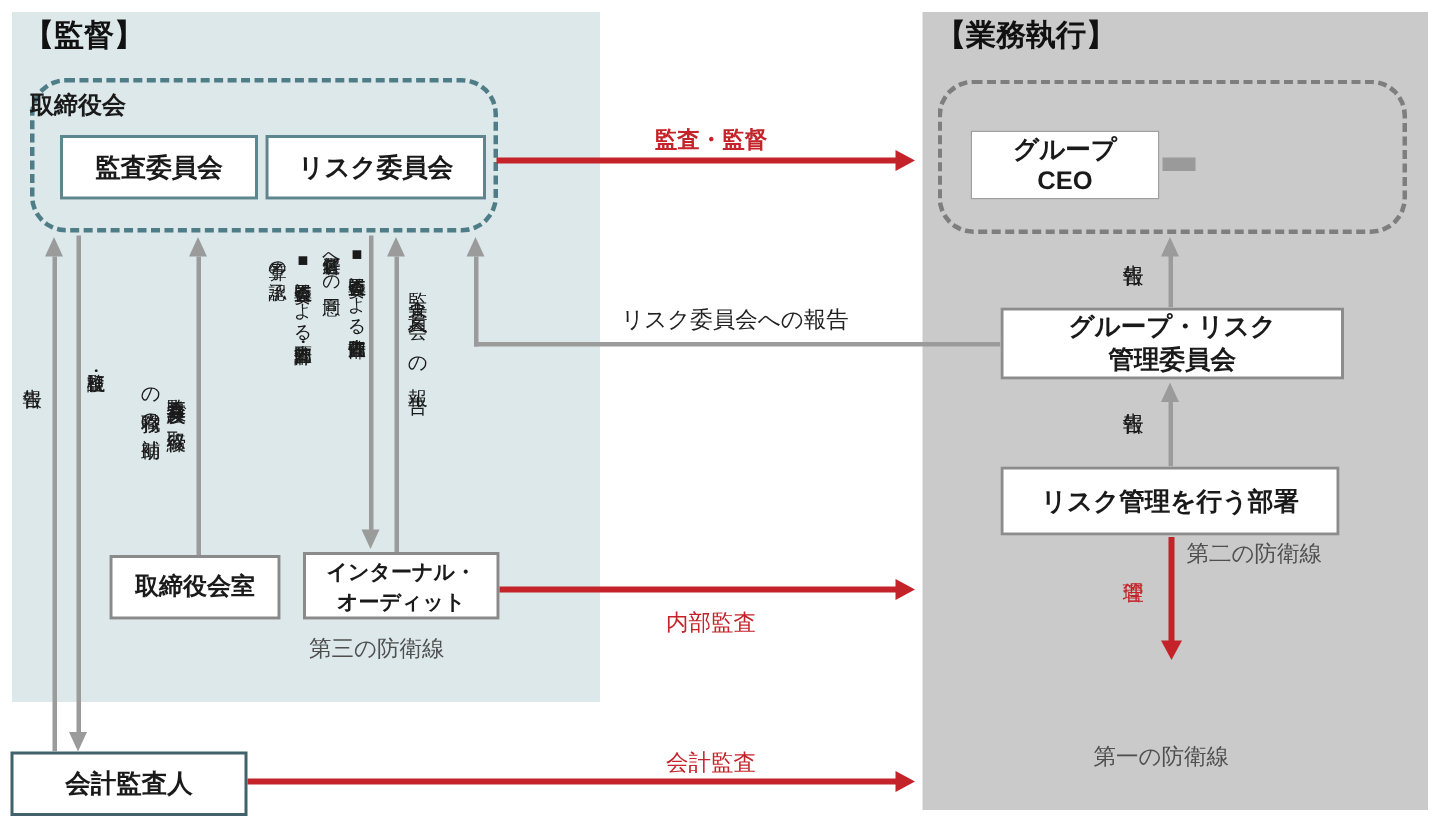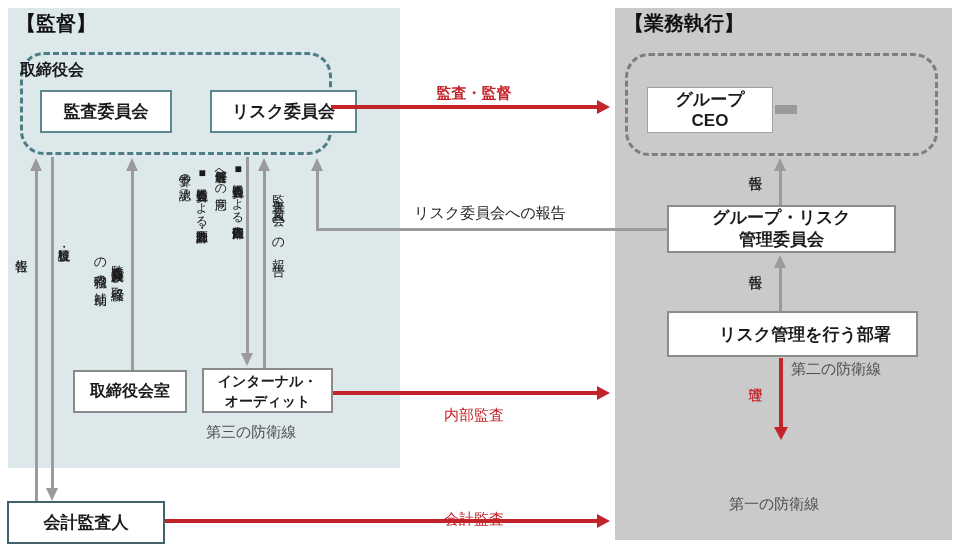--- a/index.html
+++ b/index.html
@@ -38,21 +38,21 @@
 
   <div class="panel panel-sup"></div>
   <div class="panel panel-exec"></div>
 
   <div class="sec-title" style="left:16px;top:10px;">【監督】</div>
   <div class="sec-title" style="left:624px;top:10px;">【業務執行】</div>
 
   <div class="dashed-frame frame-sup"></div>
   <div class="abs" style="left:20px;top:60px;width:312px;text-align:left;font-weight:bold;font-size:16px;">取締役会</div>
   <div class="node" style="left:40px;top:90px;width:128px;height:39px;border:2px solid #5d868e;font-size:17px;">監査委員会</div>
-  <div class="node" style="left:177px;top:90px;width:143px;height:39px;border:2px solid #5d868e;font-size:17px;margin-left:33px;">リスク委員会</div>
+  <div class="node" style="left:177px;top:90px;width:143px;height:39px;border:2px solid #5d868e;font-size:17px;">リスク委員会</div>
 
   <div class="vline" style="left:35px;top:171px;height:330px;"></div>
   <div class="tri tri-up" style="left:30px;top:158px;"></div>
 
   <div class="vline" style="left:51px;top:157px;height:332px;"></div>
   <div class="tri tri-down" style="left:46px;top:488px;"></div>
 
   <div class="vline" style="left:131px;top:171px;height:199px;"></div>
   <div class="tri tri-up" style="left:126px;top:158px;"></div>
 
@@ -85,21 +85,21 @@
   <div class="rline-h" style="left:331px;top:105px;width:267px;"></div>
   <div class="tri tri-right-red" style="left:597px;top:99.5px;"></div>
   <div class="red-label" style="left:412px;top:84px;width:124px;font-weight:bold;">監査・監督</div>
 
   <div class="rline-h" style="left:333px;top:391px;width:265px;"></div>
   <div class="tri tri-right-red" style="left:597px;top:385.5px;"></div>
   <div class="red-label" style="left:412px;top:406px;width:124px;">内部監査</div>
 
   <div class="rline-h" style="left:165px;top:519px;width:433px;"></div>
   <div class="tri tri-right-red" style="left:597px;top:513.5px;"></div>
-  <div class="red-label" style="left:412px;top:499px;width:124px;margin-top:11px;">会計監査</div>
+  <div class="red-label" style="left:412px;top:499px;width:124px;">会計監査</div>
 
   <div class="rline-v" style="left:779px;top:358px;height:70px;"></div>
   <div class="tri tri-down-red" style="left:773.5px;top:427px;"></div>
   <div class="vtext" style="left:747px;top:377px;font-size:14px;color:#c4232a;">管理</div>
 
   <div class="abs" style="left:408px;top:204px;width:164px;text-align:center;font-size:15px;color:#222;">リスク委員会への報告</div>
 
   <div class="dashed-frame frame-exec"></div>
   <div class="node" style="left:647px;top:87px;width:124px;height:44px;border:1px solid #a0a0a0;font-size:17px;line-height:21px;">グループ
 CEO</div>
@@ -109,18 +109,18 @@
   <div class="tri tri-up" style="left:774px;top:158px;"></div>
   <div class="vtext" style="left:747px;top:165px;font-size:14px;">報告</div>
 
   <div class="node" style="left:667px;top:205px;width:225px;height:44px;border:2px solid #8c8c8c;font-size:17px;line-height:22px;">グループ・リスク
 管理委員会</div>
 
   <div class="vline" style="left:779px;top:267px;height:44px;"></div>
   <div class="tri tri-up" style="left:774px;top:255px;"></div>
   <div class="vtext" style="left:747px;top:264px;font-size:14px;">報告</div>
 
-  <div class="node" style="left:667px;top:311px;width:222px;height:42px;border:2px solid #8c8c8c;font-size:17px;padding-left:25px;">リスク管理を行う部署</div>
+  <div class="node" style="left:667px;top:311px;width:222px;height:42px;border:2px solid #8c8c8c;font-size:17px;">リスク管理を行う部署</div>
   <div class="defense" style="left:791px;top:360px;">第二の防衛線</div>
 
   <div class="defense" style="left:729px;top:495px;">第一の防衛線</div>
 
 </div>
 
 </body></html>

